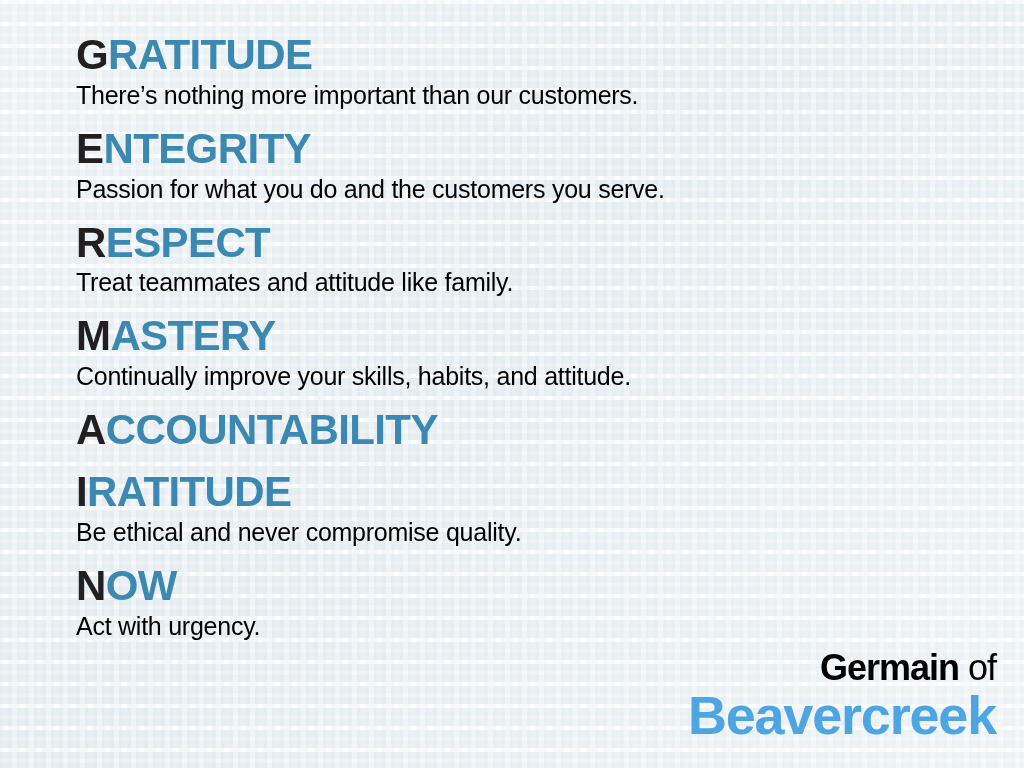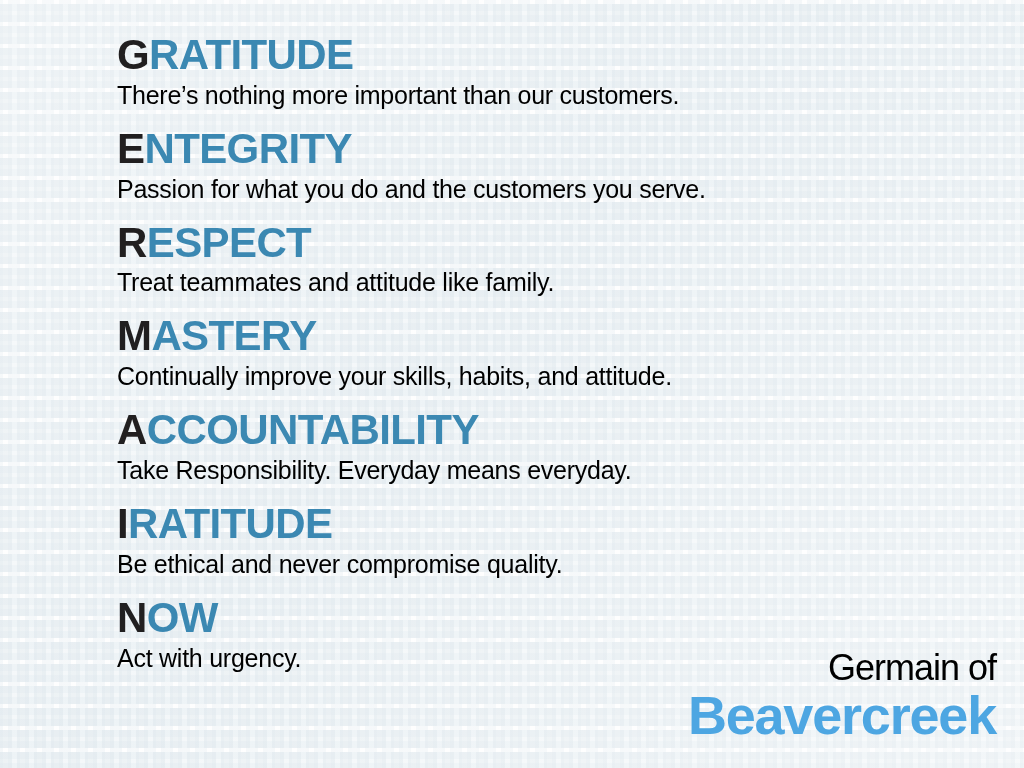--- a/index.html
+++ b/index.html
@@ -16,21 +16,20 @@
   }
 
   
   #poster {
     position: relative;
     width: 1024px;
     height: 768px;
     box-sizing: border-box;
     background-color: #eef4f7;
     overflow: hidden;
-    padding-left: 41px;
   }
 
   
   #bg-texture {
     position: absolute;
     inset: 0;
     z-index: 0;
     pointer-events: none;
     background-color: #edf3f6;
     background-image:
@@ -136,21 +135,21 @@
   }
   #logo-line-1 {
     font-family: "Liberation Sans", sans-serif;
     font-size: 36px;
     line-height: 1.05;
     letter-spacing: -1px;
     white-space: nowrap;
     color: #000000;
   }
   #logo-germain {
-    font-weight: normal;
+    font-weight: bold;
     margin-top: 16px;
   }
   #logo-of {
     font-weight: normal;
   }
   #logo-line-2 {
     font-family: "Liberation Sans", sans-serif;
     font-weight: bold;
     font-size: 54px;
     line-height: 1.05;
@@ -186,21 +185,20 @@
       <p class="value-desc">Treat teammates and attitude like family.</p>
     </div>
 
     <div class="value-block">
       <div class="value-word"><span class="initial">M</span><span class="rest">ASTERY</span></div>
       <p class="value-desc">Continually improve your skills, habits, and attitude.</p>
     </div>
 
     <div class="value-block">
       <div class="value-word"><span class="initial">A</span><span class="rest">CCOUNTABILITY</span></div>
-      <p class="value-desc">Take Responsibility. Everyday means everyday.</p>
     </div>
 
     <div class="value-block">
       <div class="value-word"><span class="initial">I</span><span class="rest">RATITUDE</span></div>
       <p class="value-desc">Be ethical and never compromise quality.</p>
     </div>
 
     <div class="value-block">
       <div class="value-word"><span class="initial">N</span><span class="rest">OW</span></div>
       <p class="value-desc">Act with urgency.</p>

